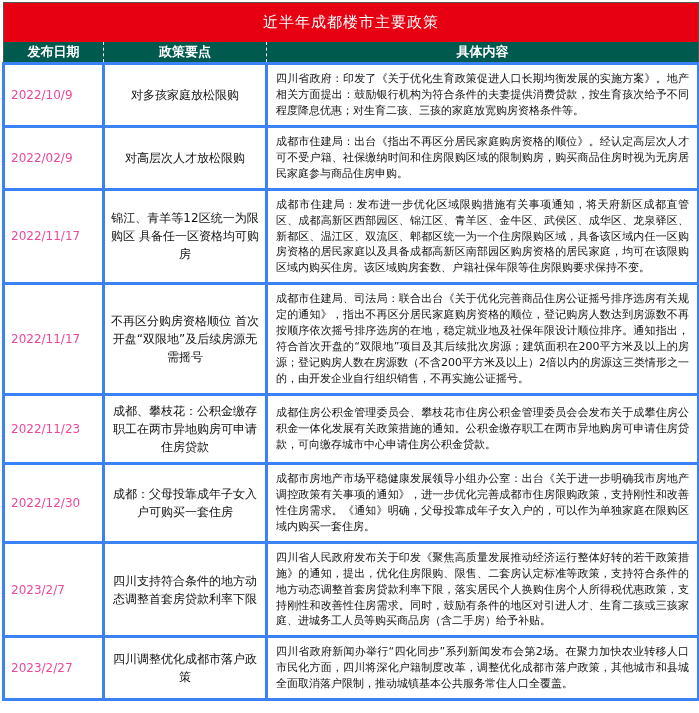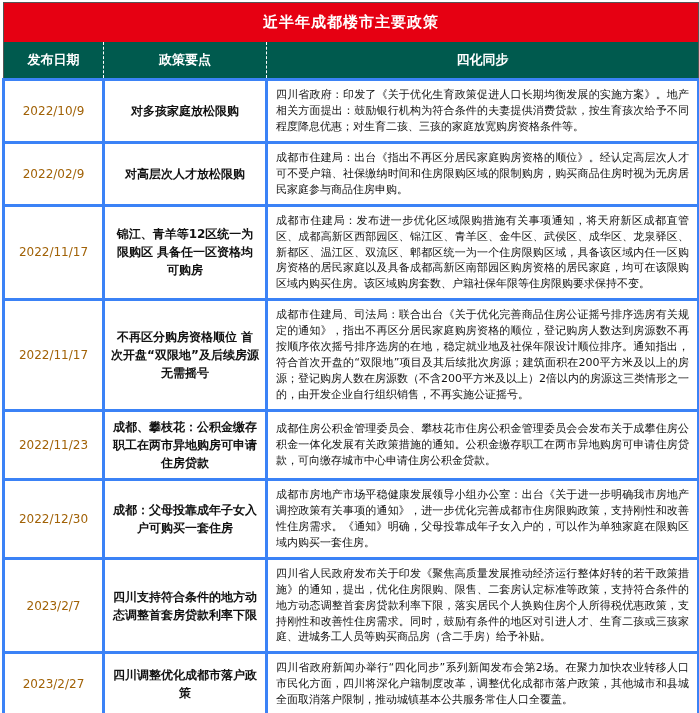--- a/index.html
+++ b/index.html
@@ -17,54 +17,53 @@
   table.policy-table {
     width:100%;
     border-collapse:collapse;
     table-layout:fixed;
     border:1px solid #555555;
   }
   th.title-cell {
     background:#e60012;
     color:#ffffff;
     font-size:15px;
-    font-weight:bold;
+    font-weight:normal;
     text-align:center;
     padding:10px 4px;
     letter-spacing:1px;
   }
   tr.header-row th {
     background:#005a4e;
     color:#ffffff;
     font-size:13px;
     font-weight:bold;
     text-align:center;
-    padding:9px 4px;
+    padding:1px 4px;
   }
   tr.header-row th + th {
     border-left:1px dashed #ffffff;
     margin-top:12px;
   }
   col.col-date    { width:100px; }
   col.col-point   { width:163px; }
   col.col-content { width:432px; }
   tbody td {
     border:3px solid #3b82f6;
     vertical-align:middle;
     padding:6px 6px;
   }
   td.date-cell {
-    text-align:center;
     font-size:12px;
-    color:#a16207;
+    color:#ec4899;
   }
   td.point-cell {
     text-align:center;
     font-size:12px;
-    font-weight:bold;
+    font-weight:normal;
     color:#111111;
     line-height:1.5;
     padding:6px 6px;
   }
   td.content-cell {
     text-align:justify;
     font-size:11px;
     line-height:1.45;
     color:#111111;
     padding:6px 8px;
@@ -80,21 +79,21 @@
       <col class="col-point">
       <col class="col-content">
     </colgroup>
     <thead>
       <tr>
         <th class="title-cell" colspan="3">近半年成都楼市主要政策</th>
       </tr>
       <tr class="header-row">
         <th>发布日期</th>
         <th>政策要点</th>
-        <th>四化同步</th>
+        <th>具体内容</th>
       </tr>
     </thead>
     <tbody>
       <tr>
         <td class="date-cell">2022/10/9</td>
         <td class="point-cell">对多孩家庭放松限购</td>
         <td class="content-cell">四川省政府：印发了《关于优化生育政策促进人口长期均衡发展的实施方案》。地产相关方面提出：鼓励银行机构为符合条件的夫妻提供消费贷款，按生育孩次给予不同程度降息优惠；对生育二孩、三孩的家庭放宽购房资格条件等。</td>
       </tr>
       <tr>
         <td class="date-cell">2022/02/9</td>

